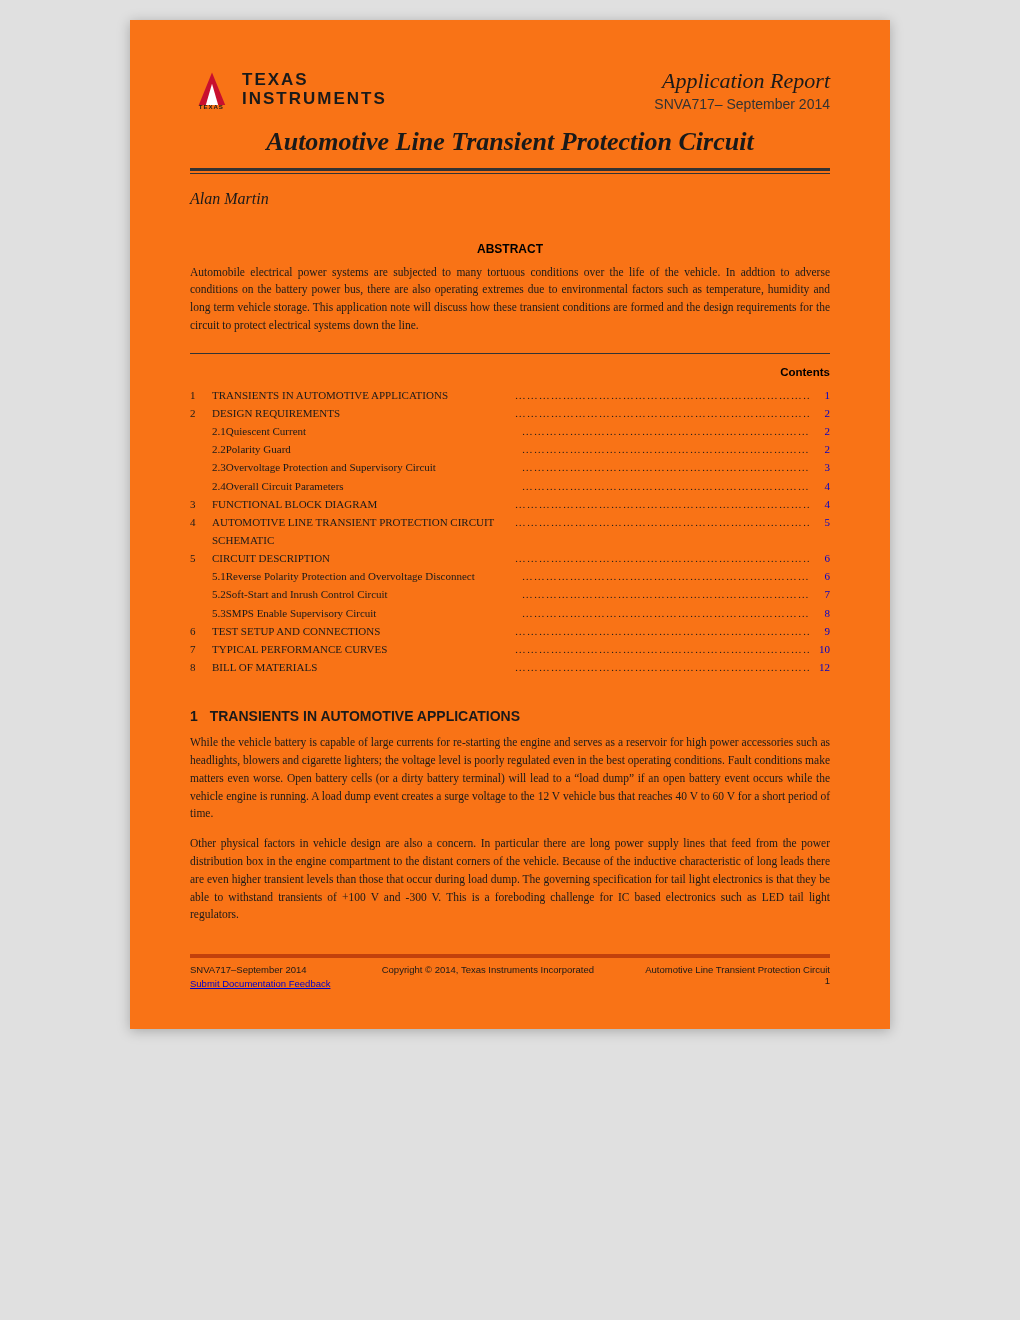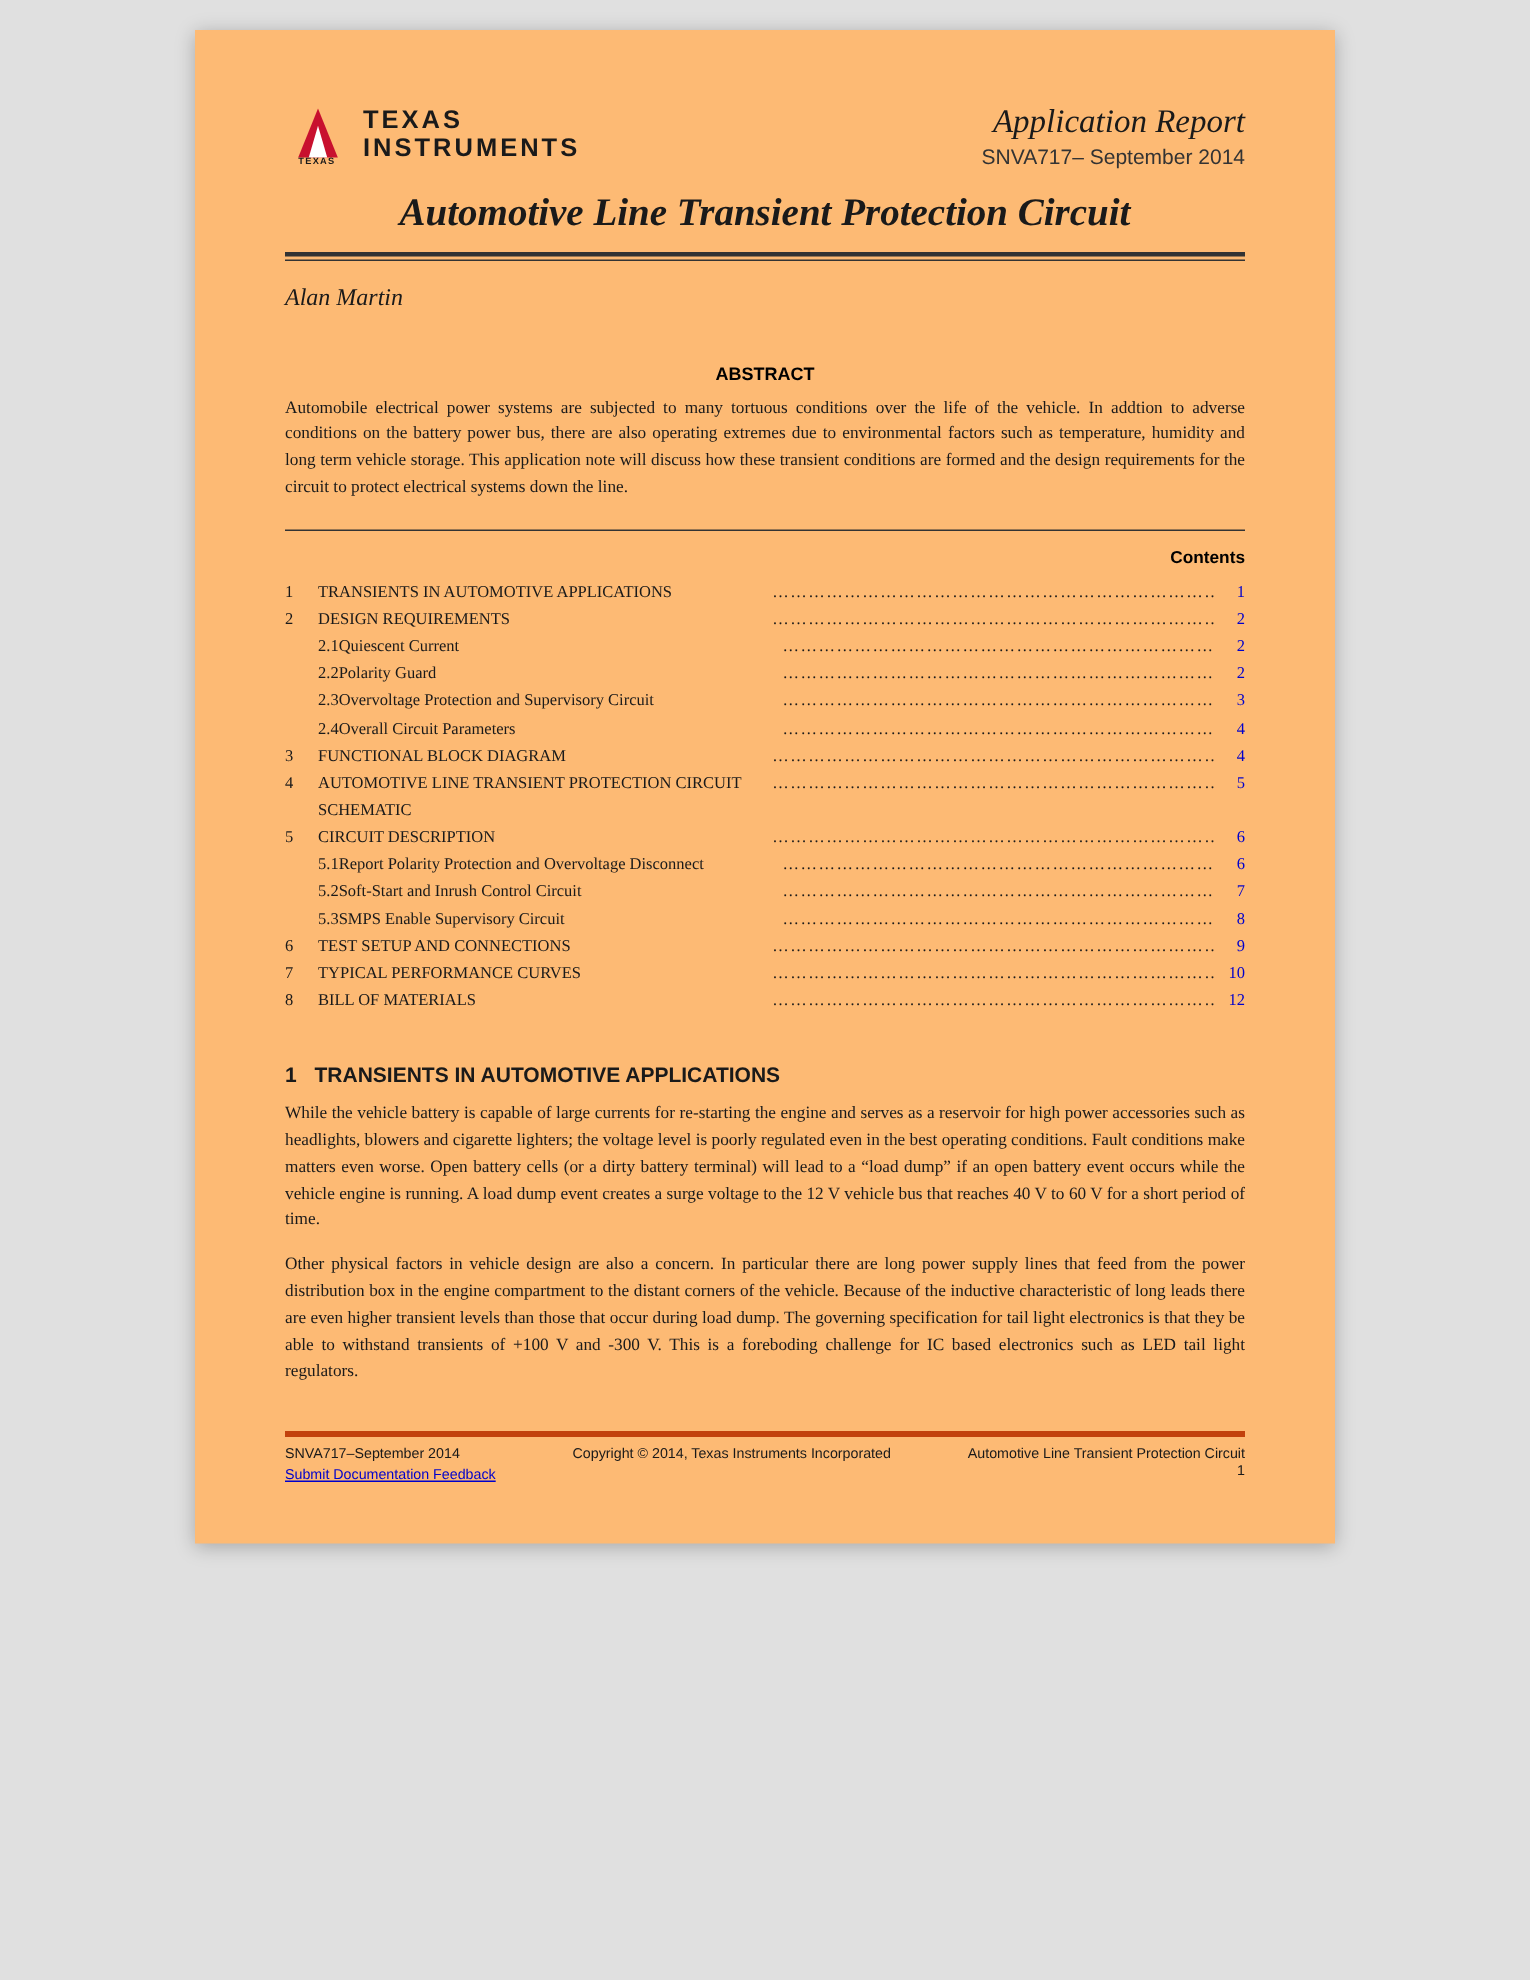--- a/index.html
+++ b/index.html
@@ -10,21 +10,21 @@
       justify-content: center;
       align-items: flex-start;
       min-height: 100vh;
       padding: 20px;
       font-family: 'Times New Roman', Times, serif;
     }
 
     .page {
       width: 760px;
       min-height: 985px;
-      background: #fdba74;
+      background: #f97316;
       padding: 48px 60px 40px 60px;
       box-shadow: 0 2px 12px rgba(0,0,0,0.25);
       position: relative;
     }
 
     
     .header {
       display: flex;
       justify-content: space-between;
       align-items: flex-start;
@@ -339,21 +339,21 @@
         <span class="toc-page">&nbsp;5</span>
       </div>
       <div class="toc-entry">
         <span class="toc-num">5</span>
         <span class="toc-label">CIRCUIT DESCRIPTION</span>
         <span class="toc-dots">&nbsp;…………………………………………………………………………………………………………</span>
         <span class="toc-page">&nbsp;6</span>
       </div>
       <div class="toc-entry">
         <span class="toc-sub-num">5.1</span>
-        <span class="toc-label">Report Polarity Protection and Overvoltage Disconnect</span>
+        <span class="toc-label">Reverse Polarity Protection and Overvoltage Disconnect</span>
         <span class="toc-dots">&nbsp;…………………………………………………………………………………………………………</span>
         <span class="toc-page">&nbsp;6</span>
       </div>
       <div class="toc-entry">
         <span class="toc-sub-num">5.2</span>
         <span class="toc-label">Soft-Start and Inrush Control Circuit</span>
         <span class="toc-dots">&nbsp;…………………………………………………………………………………………………………</span>
         <span class="toc-page">&nbsp;7</span>
       </div>
       <div class="toc-entry">

